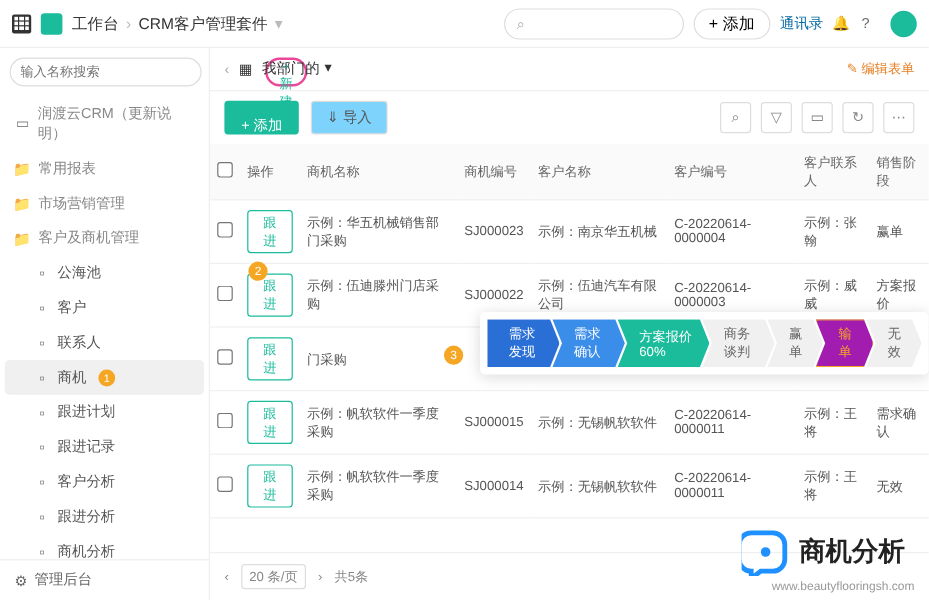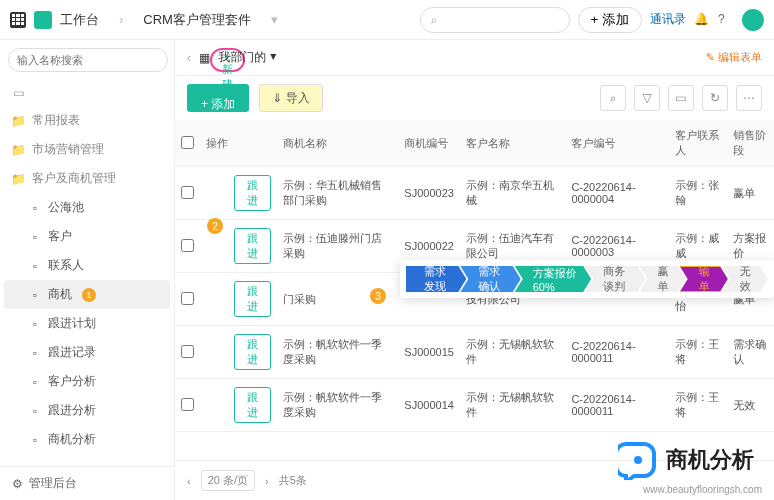--- a/index.html
+++ b/index.html
@@ -1,57 +1,57 @@
 <!DOCTYPE html>
 <html><head>
 <meta charset="utf-8">
 <style>
 * { margin: 0; padding: 0; box-sizing: border-box; font-family: -apple-system, "Microsoft YaHei", sans-serif; }
 body { width: 774px; height: 500px; background: #fff; font-size: 12px; color: #333; position: relative; overflow: hidden; }
 .topbar { height: 40px; display: flex; align-items: center; padding: 0 10px; border-bottom: 1px solid #eee; gap: 8px; }
 .app-icon { width: 16px; height: 16px; background: #333; border-radius: 2px; display: grid; grid-template: repeat(3,1fr)/repeat(3,1fr); gap: 1px; padding: 2px; }
 .app-icon span { background: #fff; }
 .logo { width: 18px; height: 18px; background: #1abc9c; border-radius: 3px; }
-.breadcrumb { display: flex; align-items: center; gap: 20px; font-size: 13px; }
+.breadcrumb { display: flex; align-items: center; gap: 6px; font-size: 13px; }
 .breadcrumb .sep { color: #bbb; }
 .topbar-spacer { flex: 1; }
 .search-top { width: 150px; height: 26px; border: 1px solid #ddd; border-radius: 13px; display: flex; align-items: center; padding: 0 10px; color: #aaa; gap: 4px; }
 .btn-add-top { height: 26px; border: 1px solid #ddd; border-radius: 13px; padding: 0 12px; background: #fff; display: flex; align-items: center; gap: 4px; cursor: pointer; }
 .top-icon { width: 16px; height: 16px; color: #666; }
 .avatar { width: 22px; height: 22px; background: #1abc9c; border-radius: 50%; }
 .main { display: flex; height: calc(100% - 40px); }
 .sidebar { width: 175px; border-right: 1px solid #eee; display: flex; flex-direction: column; }
-.side-search { padding: 8px; display: flex; gap: 2px; }
+.side-search { padding: 8px; display: flex; gap: 13px; }
 .side-search input { flex: 1; height: 24px; border: 1px solid #ddd; border-radius: 12px; padding: 0 8px; font-size: 11px; }
 .btn-new { height: 24px; border: 2px solid #ec4899; color: #1abc9c; background: #fff; border-radius: 12px; padding: 0 10px; font-size: 11px; cursor: pointer; margin-left: 40px; }
 .side-list { flex: 1; overflow-y: auto; padding-bottom: 8px; }
 .side-item { padding: 6px 12px; display: flex; align-items: center; gap: 6px; cursor: pointer; color: #555; }
 .side-item.indent { padding-left: 28px; }
 .side-item.active { background: #f0f0f0; border-radius: 4px; margin: 0 4px; padding-left: 24px; }
 .side-folder { color: #888; }
 .side-icon { width: 14px; height: 14px; display: inline-flex; align-items: center; justify-content: center; }
 .badge-num { width: 14px; height: 14px; background: #f5a623; color: #fff; border-radius: 50%; font-size: 9px; display: inline-flex; align-items: center; justify-content: center; margin-left: 4px; }
 .side-footer { border-top: 1px solid #eee; padding: 8px 12px; display: flex; align-items: center; gap: 6px; color: #666; }
 .content { flex: 1; display: flex; flex-direction: column; position: relative; }
 .content-header { height: 36px; display: flex; align-items: center; padding: 0 12px; gap: 8px; border-bottom: 1px solid #f0f0f0; }
 .dept-sel { display: flex; gap: 4px; font-weight: 500; }
 .link-edit { margin-left: auto; color: #e67e22; font-size: 11px; cursor: pointer; }
 .toolbar { height: 44px; display: flex; align-items: center; padding: 0 12px; gap: 10px; }
 .btn-primary { background: #1abc9c; color: #fff; border: none; height: 28px; padding: 12px 14px; border-radius: 3px; cursor: pointer; font-size: 12px; }
-.btn-plain { background: #fef9c3; border: 1px solid #ddd; height: 28px; padding: 0 12px; border-radius: 3px; cursor: pointer; font-size: 12px; color: #555; }
+.btn-plain { background: #7dd3fc; border: 1px solid #ddd; height: 28px; padding: 0 12px; border-radius: 3px; cursor: pointer; font-size: 12px; color: #555; }
 .toolbar-right { margin-left: auto; display: flex; gap: 8px; }
 .tool-icon { width: 26px; height: 26px; border: 1px solid #ddd; border-radius: 3px; display: flex; align-items: center; justify-content: center; cursor: pointer; color: #888; }
 .table { width: 100%; border-collapse: collapse; }
 .table th, .table td { border-bottom: 1px solid #f0f0f0; padding: 8px 6px; text-align: left; font-size: 11px; color: #555; }
 .table th { background: #fafafa; font-weight: 500; color: #666; }
 .ck { width: 24px; text-align: center; }
 .ck input { cursor: pointer; }
-.op-btn { border: 1px solid #1abc9c; color: #1abc9c; background: #fff; padding: 2px 8px; border-radius: 3px; cursor: pointer; font-size: 11px; margin-left: 28px; }
+.op-btn { border: 1px solid #1abc9c; color: #1abc9c; background: #fff; padding: 2px 8px; border-radius: 3px; cursor: pointer; font-size: 11px; }
 .stage-popup { position: absolute; top: 220px; left: 225px; background: #fff; box-shadow: 0 2px 12px rgba(0,0,0,.15); border-radius: 4px; padding: 6px; display: flex; z-index: 10; }
-.stage { height: 26px; padding: 0 14px 0 18px; display: flex; align-items: center; font-size: 11px; position: relative; clip-path: polygon(0 0, calc(100% - 8px) 0, 100% 50%, calc(100% - 8px) 100%, 0 100%, 8px 50%); margin-left: -6px; }
+.stage { height: 40px; padding: 0 14px 0 18px; display: flex; align-items: center; font-size: 11px; position: relative; clip-path: polygon(0 0, calc(100% - 8px) 0, 100% 50%, calc(100% - 8px) 100%, 0 100%, 8px 50%); margin-left: -6px; }
 .stage:first-child { clip-path: polygon(0 0, calc(100% - 8px) 0, 100% 50%, calc(100% - 8px) 100%, 0 100%); margin-left: 0; }
 .stage.blue { background: #2a6fd6; color: #fff; }
 .stage.lblue { background: #3a8de8; color: #fff; }
 .stage.teal { background: #1abc9c; color: #fff; }
 .stage.gray { background: #f0f0f0; color: #666; }
 .stage.orange { background: #a21caf; border: 1px solid #f5a623; color: #f5a623; }
 .badge-o { position: absolute; width: 16px; height: 16px; background: #f5a623; color: #fff; border-radius: 50%; font-size: 10px; display: flex; align-items: center; justify-content: center; z-index: 5; }
 .pagination { height: 40px; display: flex; align-items: center; padding: 0 12px; gap: 10px; color: #888; font-size: 11px; border-top: 1px solid #f0f0f0; margin-top: auto; }
 .page-sel { border: 1px solid #ddd; padding: 2px 6px; border-radius: 3px; }
 .watermark { position: absolute; right: 20px; bottom: 20px; display: flex; align-items: center; gap: 8px; z-index: 20; }
@@ -94,20 +94,21 @@
 
 <div class="main">
   <div class="sidebar">
     <div class="side-search">
       <input placeholder="输入名称搜索" style="">
       <button class="btn-new">+ 新建</button>
     </div>
     <div class="side-list" id="side-list">
         <div class="side-item side-folder">
           <span class="side-icon">▭</span>
+          <span>润渡云CRM（更新说明）</span>
         </div>
         <div class="side-item side-folder">
           <span class="side-icon">📁</span>
           <span>常用报表</span>
         </div>
         <div class="side-item side-folder">
           <span class="side-icon">📁</span>
           <span>市场营销管理</span>
         </div>
         <div class="side-item side-folder">

